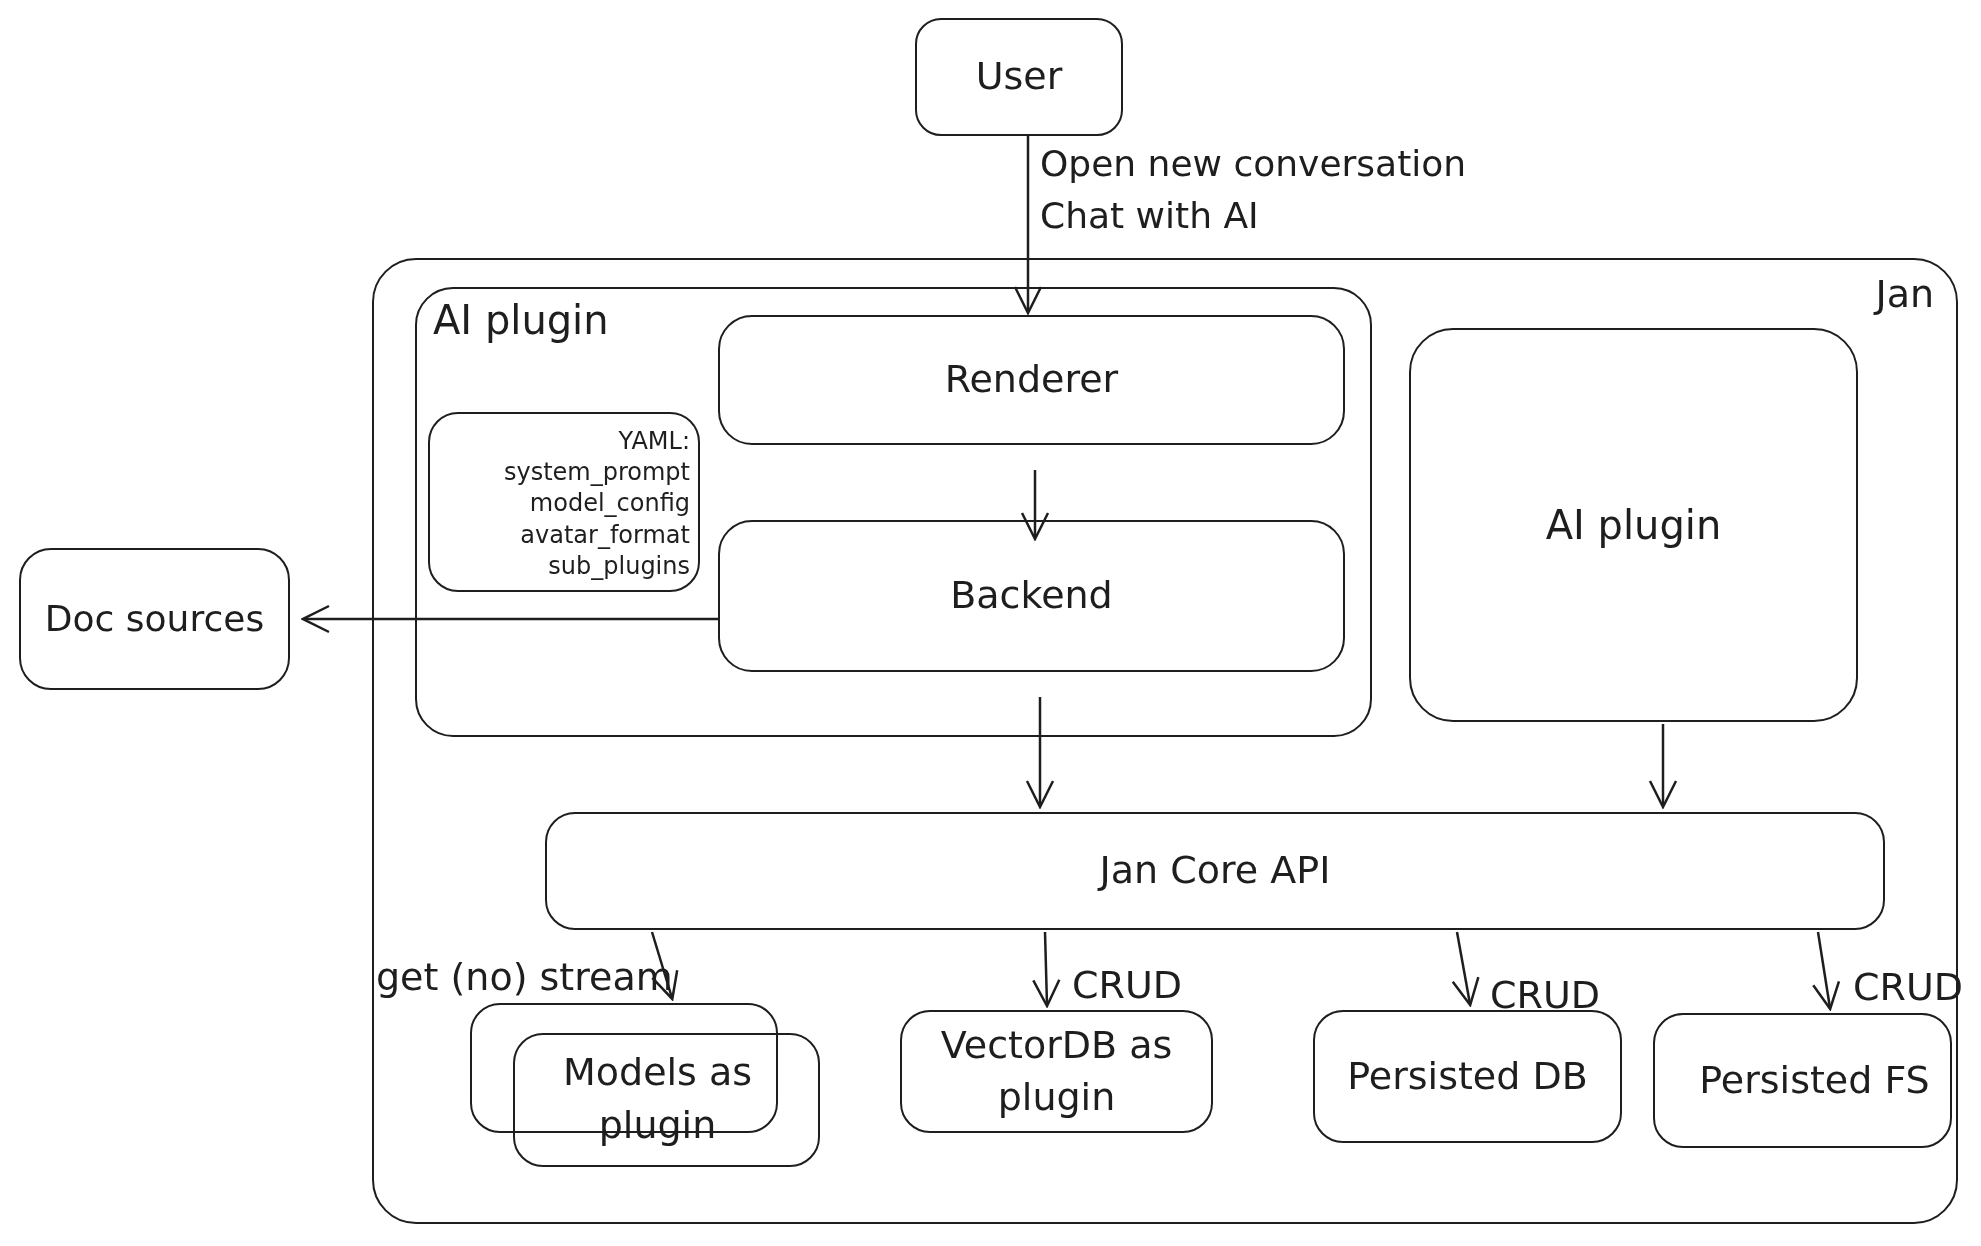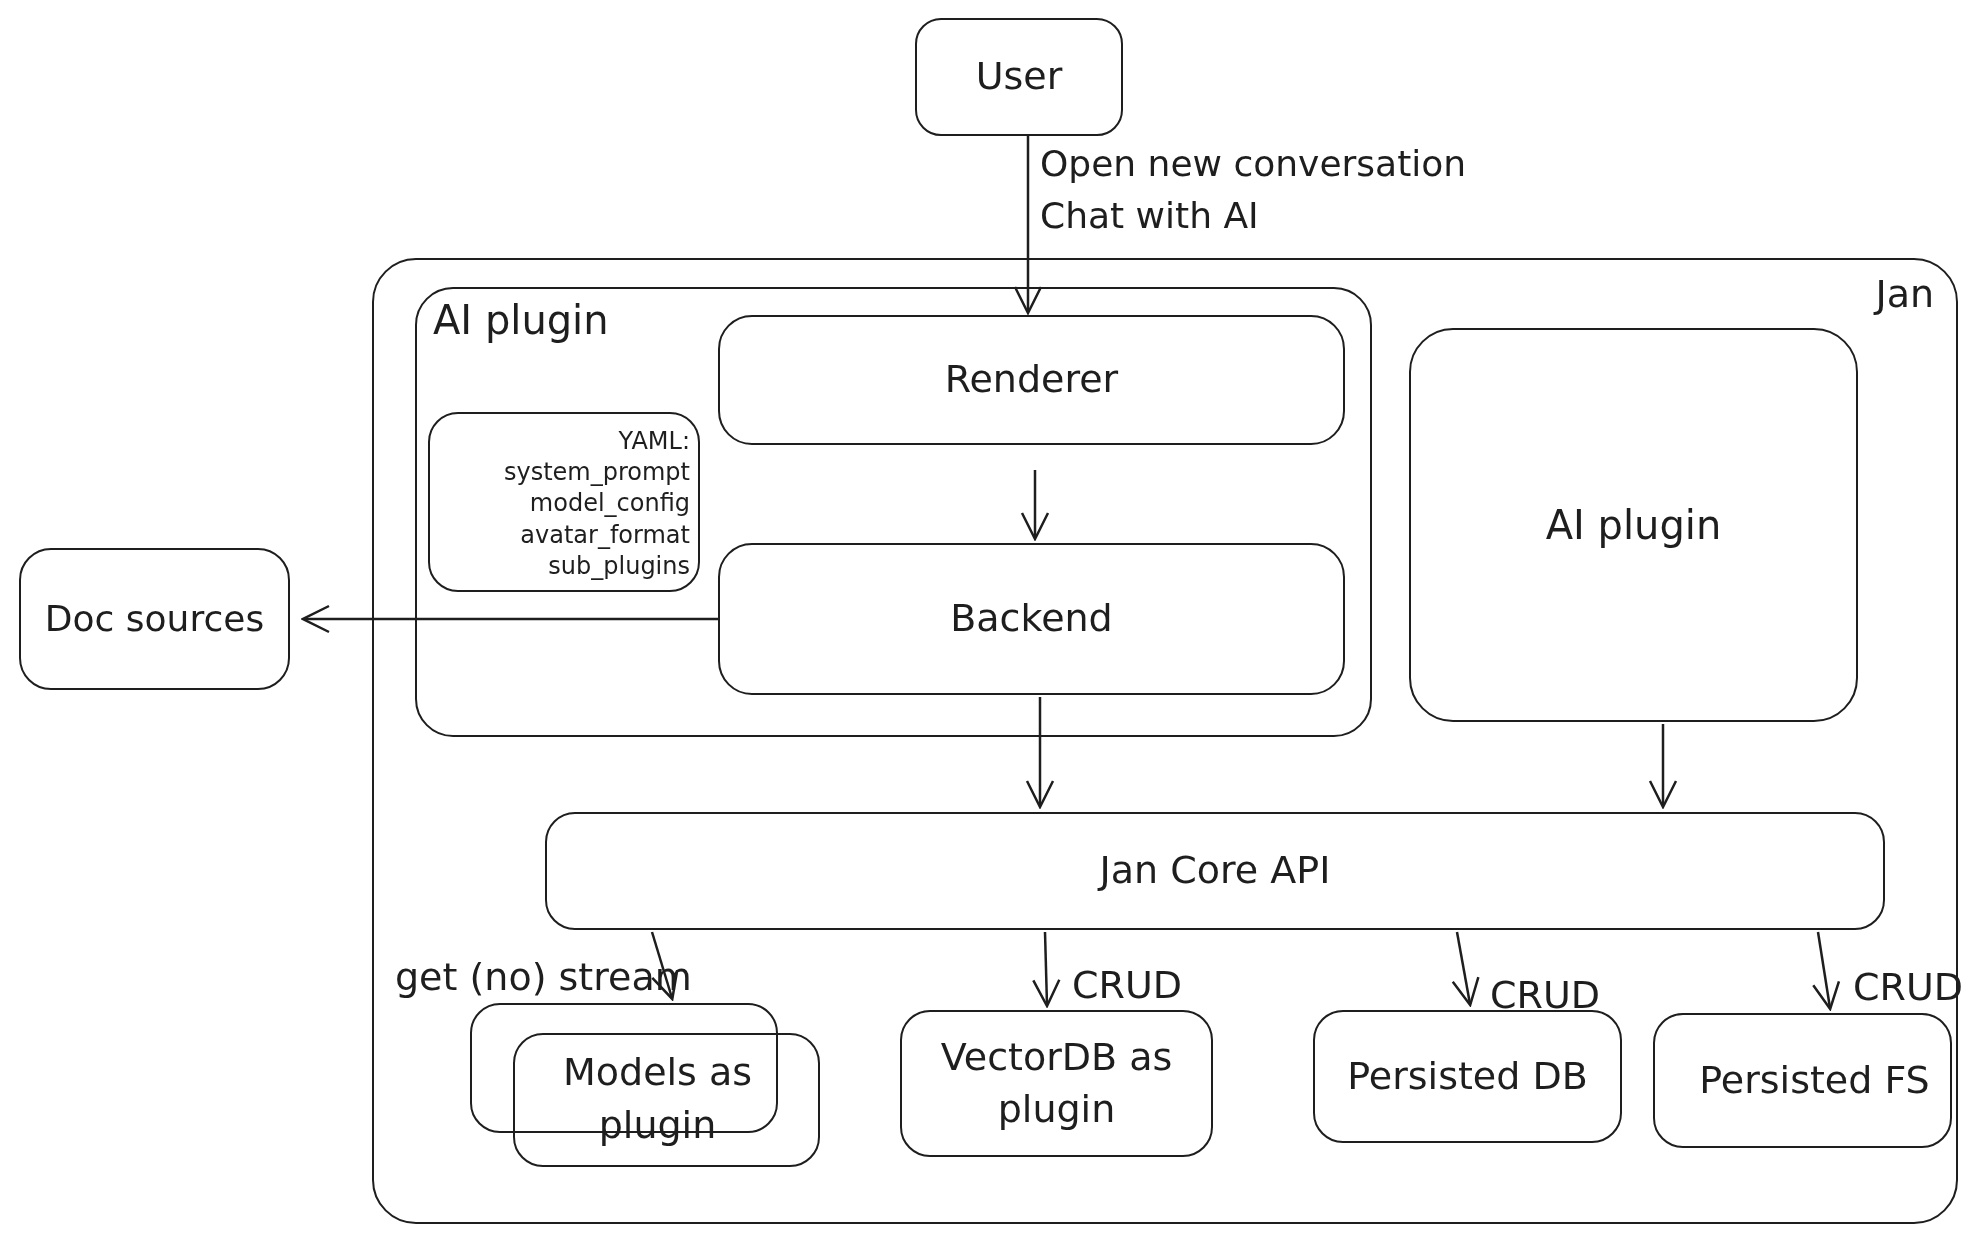--- a/index.html
+++ b/index.html
@@ -77,42 +77,42 @@
   </div>
 
   <div class="box" style="left:428px;top:412px;width:272px;height:180px;border-radius:30px;">
     <div class="yaml-text">YAML:
 system_prompt
 model_config
 avatar_format
 sub_plugins</div>
   </div>
 
-  <div class="box node" style="left:718px;top:543px;width:627px;height:152px;border-radius:34px;">
+  <div class="box node" style="left:718px;top:520px;width:627px;height:152px;border-radius:34px;">
     <span>Backend</span>
   </div>
 
   <div class="box node" style="left:1409px;top:328px;width:449px;height:394px;border-radius:44px;font-size:40px;">
     <span>AI plugin</span>
   </div>
 
   <div class="box node" style="left:545px;top:812px;width:1340px;height:118px;border-radius:30px;">
     <span>Jan Core API</span>
   </div>
 
   <div class="box node" style="left:19px;top:548px;width:271px;height:142px;border-radius:32px;font-size:36px;">
     <span>Doc sources</span>
   </div>
 
   <div class="box" style="left:470px;top:1003px;width:308px;height:130px;border-radius:30px;"></div>
   <div class="box" style="left:513px;top:1033px;width:307px;height:134px;border-radius:30px;"></div>
   <div class="free-label preline" style="left:500px;top:1046px;width:315px;text-align:center;line-height:1.4;">Models as
 plugin</div>
 
-  <div class="box node preline" style="left:900px;top:1010px;width:313px;height:147px;border-radius:30px;">
+  <div class="box node preline" style="left:900px;top:1010px;width:313px;height:123px;border-radius:30px;">
     <span class="preline">VectorDB as
 plugin</span>
   </div>
 
   <div class="box node" style="left:1313px;top:1010px;width:309px;height:133px;border-radius:30px;">
     <span>Persisted DB</span>
   </div>
 
   <div class="box node" style="left:1653px;top:1013px;width:299px;height:135px;border-radius:30px;padding-left:24px;">
     <span>Persisted FS</span>
@@ -130,18 +130,18 @@
     <line x1="1040" y1="697" x2="1040" y2="806" marker-end="url(#ah)"></line>
     <line x1="1663" y1="724" x2="1663" y2="806" marker-end="url(#ah)"></line>
     <line x1="652" y1="932" x2="672" y2="998" marker-end="url(#ah)"></line>
     <line x1="1045" y1="932" x2="1047" y2="1005" marker-end="url(#ah)"></line>
     <line x1="1457" y1="932" x2="1470" y2="1004" marker-end="url(#ah)"></line>
     <line x1="1818" y1="932" x2="1830" y2="1008" marker-end="url(#ah)"></line>
   </svg>
 
   <div class="free-label preline" style="left:1040px;top:138px;font-size:36px;">Open new conversation
 Chat with AI</div>
-  <div class="free-label" style="left:376px;top:950px;margin-left:19px;">get (no) stream</div>
+  <div class="free-label" style="left:376px;top:950px;">get (no) stream</div>
   <div class="free-label" style="left:1072px;top:958px;">CRUD</div>
   <div class="free-label" style="left:1490px;top:968px;">CRUD</div>
   <div class="free-label" style="left:1853px;top:960px;">CRUD</div>
 
 </div>
 
 </body></html>

